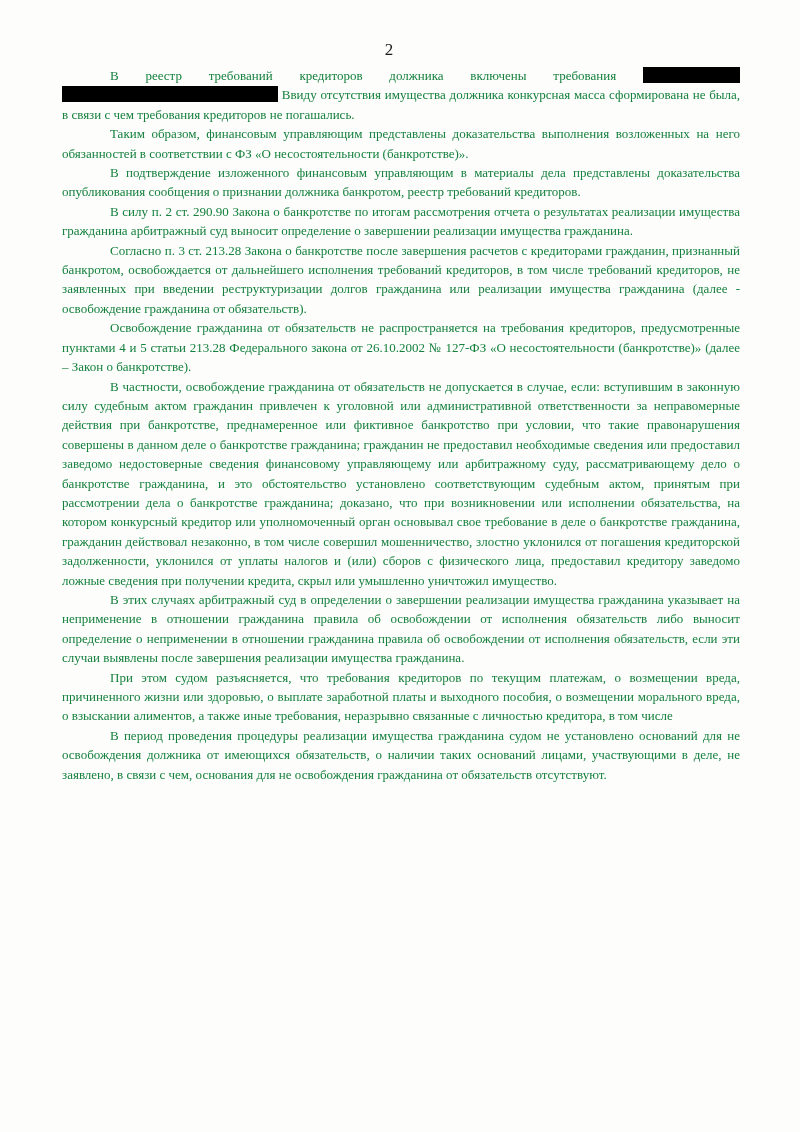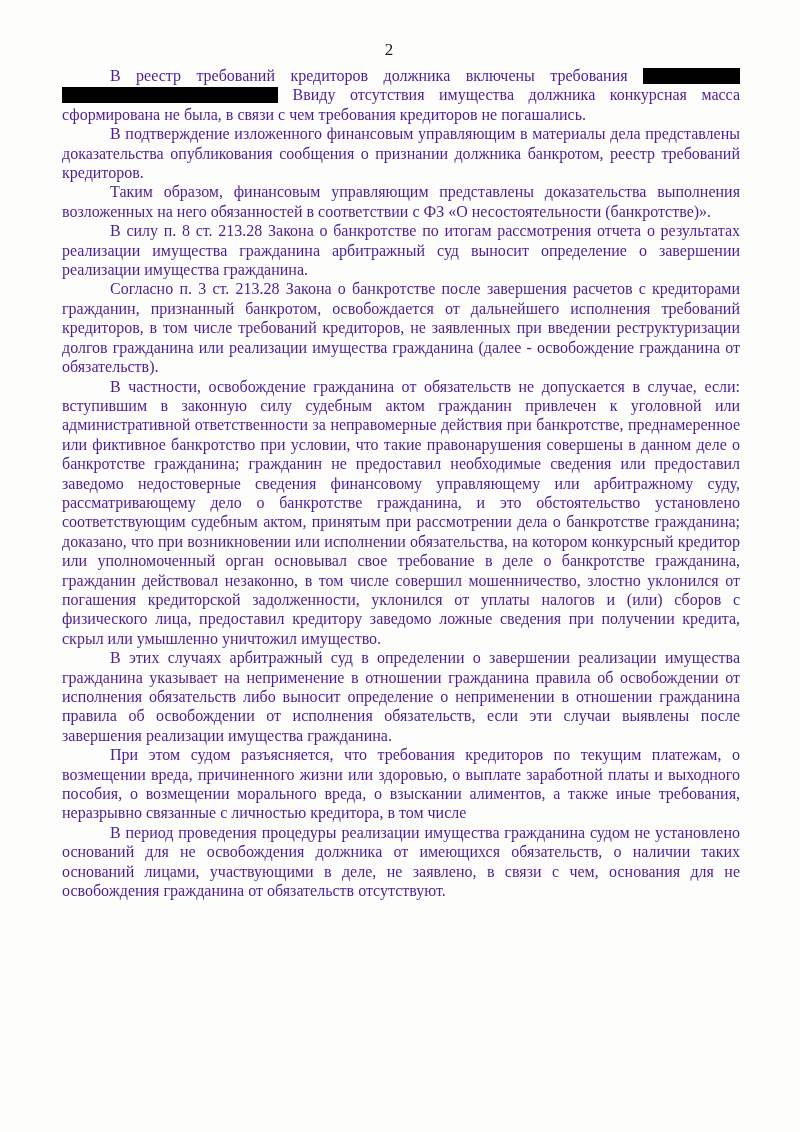--- a/index.html
+++ b/index.html
@@ -26,24 +26,24 @@
     right: 22px;
     text-align: center;
     font-size: 17px;
     color: #1b1b1b;
   }
   .body-text {
     position: absolute;
     top: 66px;
     left: 62px;
     width: 678px;
-    font-size: 16px;
+    font-size: 13px;
     line-height: 19.4px;
     text-align: justify;
-    color: #4c1d95;
+    color: #15803d;
   }
   p.para {
     margin: 0;
     padding: 0;
     text-indent: 48px;
   }
   .redaction {
     display: inline-block;
     background: #000;
     height: 16px;
@@ -59,23 +59,24 @@
 
   <div class="page-number">2</div>
 
   <div class="body-text">
 
     <p class="para"><span>В реестр требований кредиторов должника включены требования</span>
       <span class="redaction redaction-1"></span>
       <span class="redaction redaction-2"></span>
       <span>Ввиду отсутствия имущества должника конкурсная масса сформирована не была, в связи с чем требования кредиторов не погашались.</span></p>
 
+    <p class="para">Таким образом, финансовым управляющим представлены доказательства выполнения возложенных на него обязанностей в соответствии с ФЗ «О несостоятельности (банкротстве)».</p>
     <p class="para">В подтверждение изложенного финансовым управляющим в материалы дела представлены доказательства опубликования сообщения о признании должника банкротом, реестр требований кредиторов.</p>
-    <p class="para">Таким образом, финансовым управляющим представлены доказательства выполнения возложенных на него обязанностей в соответствии с ФЗ «О несостоятельности (банкротстве)».</p>
-    <p class="para">В силу п. 8 ст. 213.28 Закона о банкротстве по итогам рассмотрения отчета о результатах реализации имущества гражданина арбитражный суд выносит определение о завершении реализации имущества гражданина.</p>
+    <p class="para">В силу п. 2 ст. 290.90 Закона о банкротстве по итогам рассмотрения отчета о результатах реализации имущества гражданина арбитражный суд выносит определение о завершении реализации имущества гражданина.</p>
     <p class="para">Согласно п. 3 ст. 213.28 Закона о банкротстве после завершения расчетов с кредиторами гражданин, признанный банкротом, освобождается от дальнейшего исполнения требований кредиторов, в том числе требований кредиторов, не заявленных при введении реструктуризации долгов гражданина или реализации имущества гражданина (далее - освобождение гражданина от обязательств).</p>
+    <p class="para">Освобождение гражданина от обязательств не распространяется на требования кредиторов, предусмотренные пунктами 4 и 5 статьи 213.28 Федерального закона от 26.10.2002 № 127-ФЗ «О несостоятельности (банкротстве)» (далее – Закон о банкротстве).</p>
     <p class="para">В частности, освобождение гражданина от обязательств не допускается в случае, если: вступившим в законную силу судебным актом гражданин привлечен к уголовной или административной ответственности за неправомерные действия при банкротстве, преднамеренное или фиктивное банкротство при условии, что такие правонарушения совершены в данном деле о банкротстве гражданина; гражданин не предоставил необходимые сведения или предоставил заведомо недостоверные сведения финансовому управляющему или арбитражному суду, рассматривающему дело о банкротстве гражданина, и это обстоятельство установлено соответствующим судебным актом, принятым при рассмотрении дела о банкротстве гражданина; доказано, что при возникновении или исполнении обязательства, на котором конкурсный кредитор или уполномоченный орган основывал свое требование в деле о банкротстве гражданина, гражданин действовал незаконно, в том числе совершил мошенничество, злостно уклонился от погашения кредиторской задолженности, уклонился от уплаты налогов и (или) сборов с физического лица, предоставил кредитору заведомо ложные сведения при получении кредита, скрыл или умышленно уничтожил имущество.</p>
     <p class="para">В этих случаях арбитражный суд в определении о завершении реализации имущества гражданина указывает на неприменение в отношении гражданина правила об освобождении от исполнения обязательств либо выносит определение о неприменении в отношении гражданина правила об освобождении от исполнения обязательств, если эти случаи выявлены после завершения реализации имущества гражданина.</p>
     <p class="para">При этом судом разъясняется, что требования кредиторов по текущим платежам, о возмещении вреда, причиненного жизни или здоровью, о выплате заработной платы и выходного пособия, о возмещении морального вреда, о взыскании алиментов, а также иные требования, неразрывно связанные с личностью кредитора, в том числе</p>
     <p class="para">В период проведения процедуры реализации имущества гражданина судом не установлено оснований для не освобождения должника от имеющихся обязательств, о наличии таких оснований лицами, участвующими в деле, не заявлено, в связи с чем, основания для не освобождения гражданина от обязательств отсутствуют.</p>
 
   </div>
 </div>
 
 </body></html>

